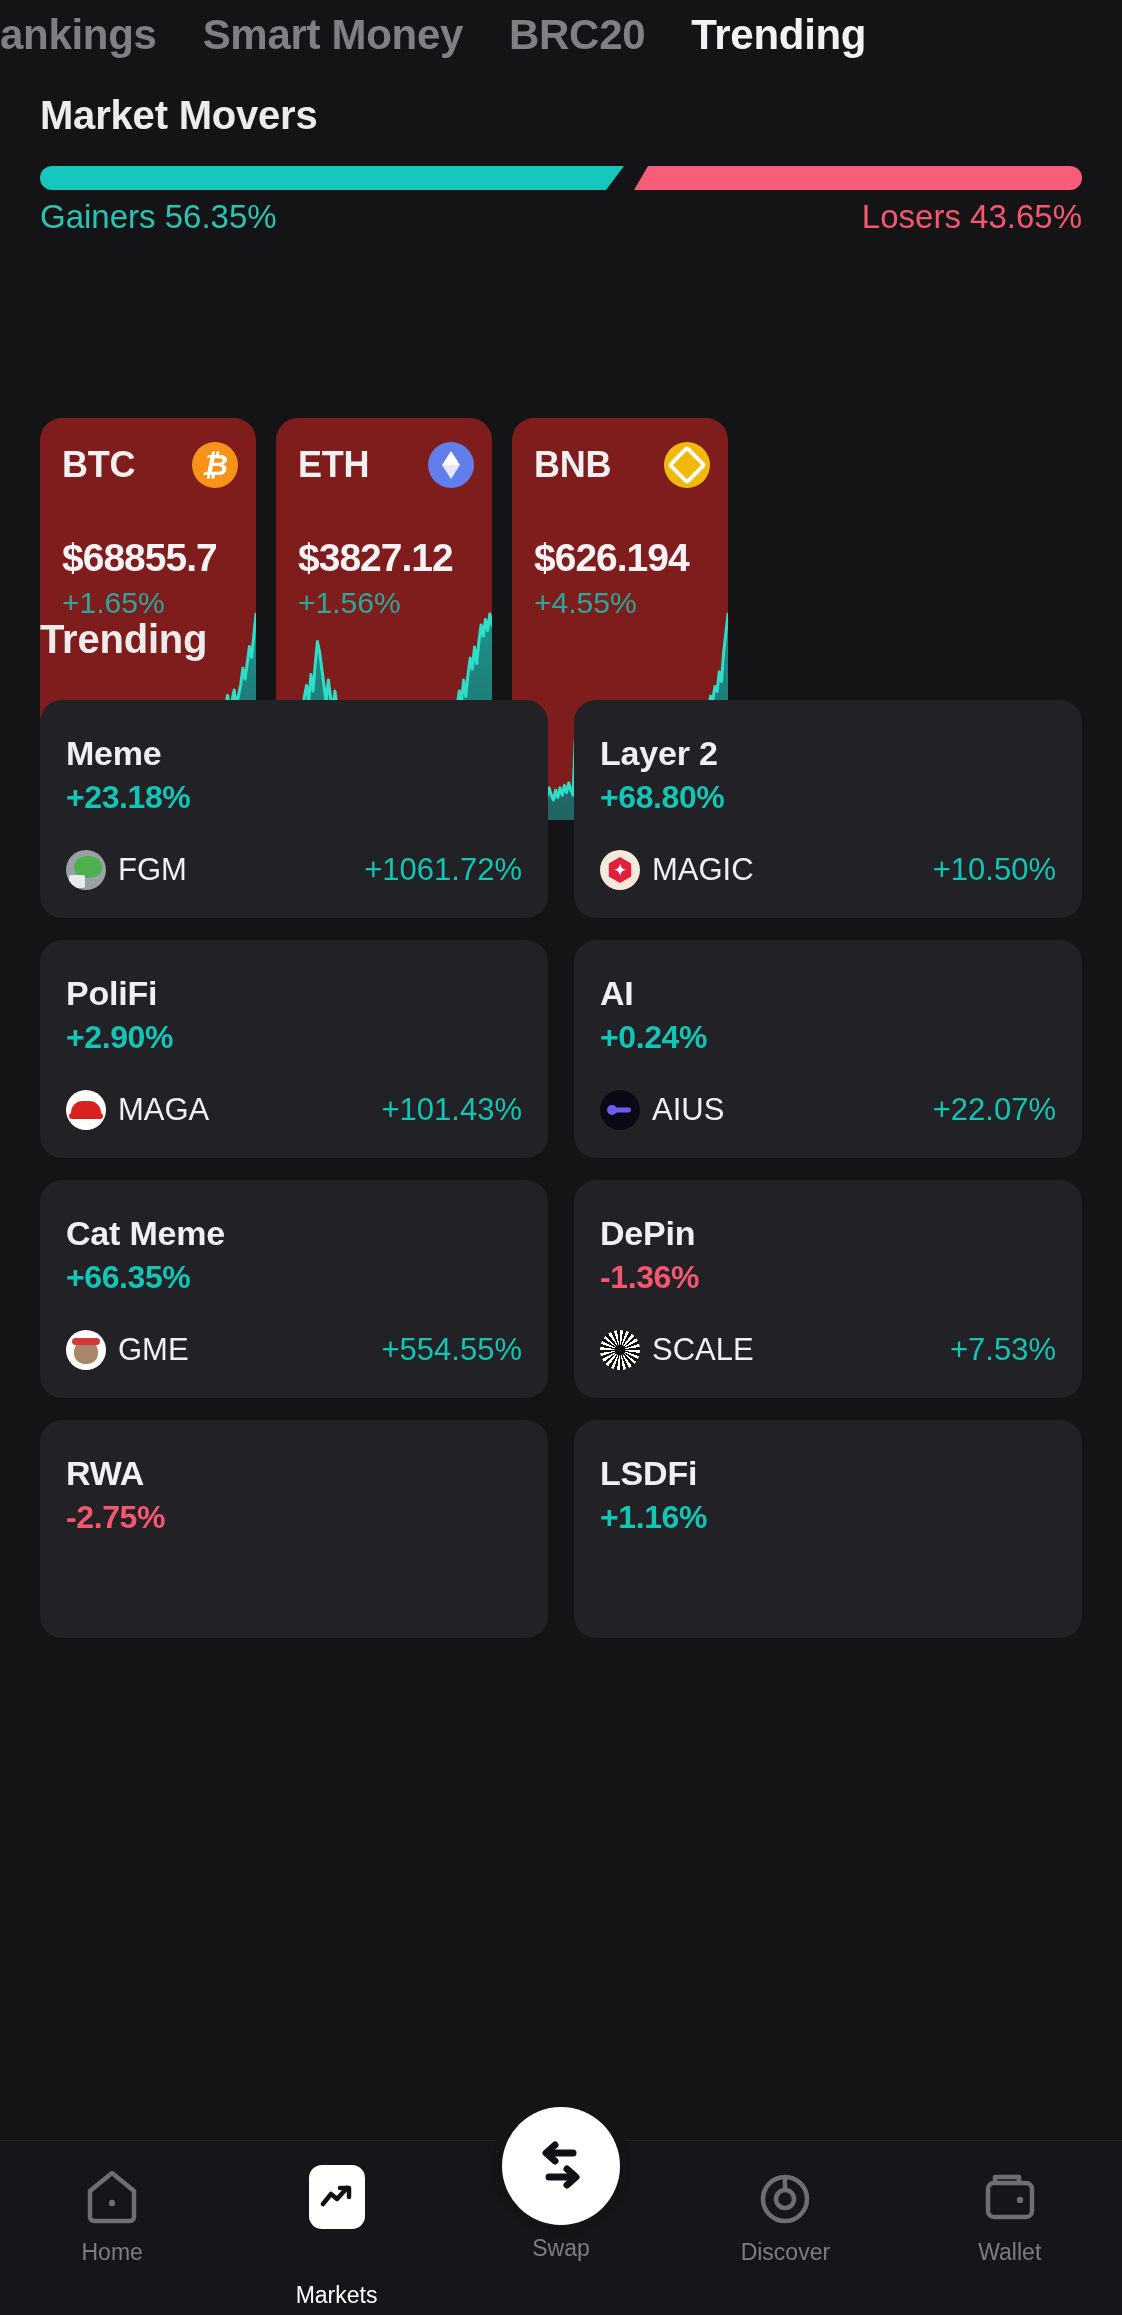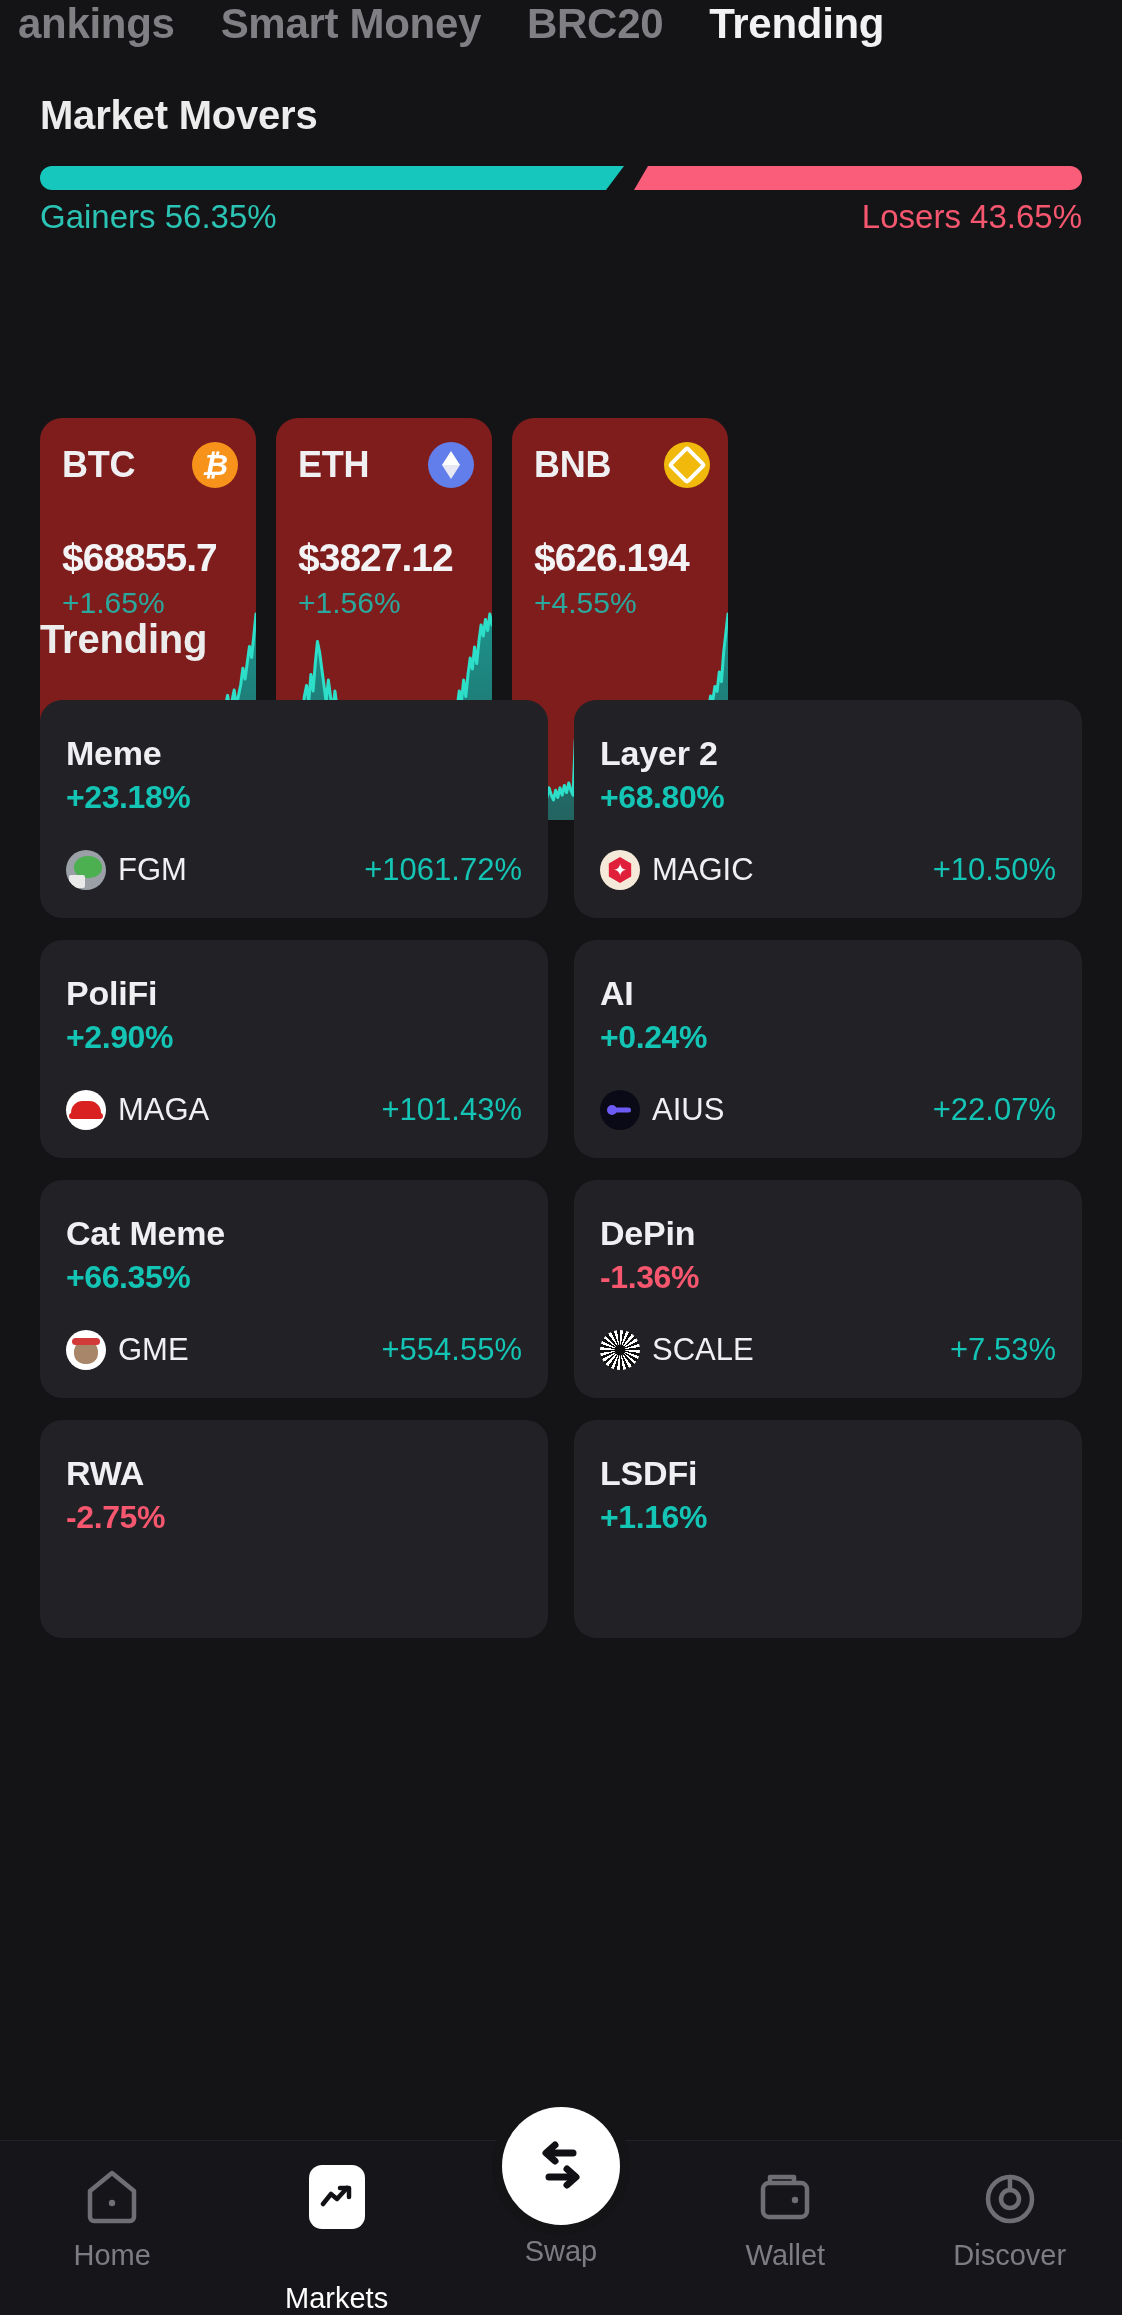--- a/index.html
+++ b/index.html
@@ -7,22 +7,21 @@
     width:1122px; height:2315px;
     background:#141417;
     font-family:"Liberation Sans", sans-serif;
     overflow:hidden;
   }
   .screen { position:relative; width:1122px; height:2315px; background:#141417; }
 
   
   .tabbar {
     position:absolute; top:0; left:0; width:1122px; height:70px;
-    display:flex; gap:46px;
-    padding-left:18px;
+    display:flex; align-items:center; gap:46px;
     background:#141417;
     overflow:hidden;
   }
   .tab { font-size:42px; font-weight:700; color:#808084; white-space:nowrap; letter-spacing:-0.3px; }
   .tab.active { color:#f2f2f4; }
 
   
   .section-title {
     position:absolute; left:40px;
     font-size:40px; font-weight:700; color:#ececed; letter-spacing:-0.2px;
@@ -180,21 +179,21 @@
   .bottombar {
     position:absolute; left:0; bottom:0; width:1122px; height:175px;
     background:#16161a;
     border-top:1px solid #232327;
     display:flex; align-items:flex-start; justify-content:space-around;
     padding-top:28px;
   }
   .navitem {
     width:180px; display:flex; flex-direction:column; align-items:center; gap:14px;
   }
-  .nav-label { font-size:29px; color:#7c7c82;text-align:center; }
+  .nav-label { font-size:23px; color:#7c7c82;text-align:center; }
   .navitem.active .nav-label { color:#ffffff;margin-top:43px; }
   .nav-ico { width:56px; height:56px; display:flex; align-items:center; justify-content:center; }
   .nav-ico svg { display:block; }
   .swap-fab {
     position:absolute; left:50%; top:-62px; transform:translateX(-50%);
     width:118px; height:118px; border-radius:50%; background:#ffffff;
     display:flex; align-items:center; justify-content:center;
     box-shadow:0 0 0 10px #141417;
   }
   .swap-slot { position:relative; width:180px; display:flex; flex-direction:column; align-items:center; }
@@ -414,34 +413,34 @@
           <path d="M20 40 H46" stroke="#111115" stroke-width="7" stroke-linecap="round" fill="none"></path>
           <path d="M38 32 L47 40 L38 48" stroke="#111115" stroke-width="7" stroke-linecap="round" stroke-linejoin="round" fill="none"></path>
         </svg>
       </div>
       <div class="nav-label">Swap</div>
     </div>
 
     <div class="navitem">
       <div class="nav-ico">
         <svg width="54" height="54" viewBox="0 0 54 54">
+          <circle cx="27" cy="29" r="22" fill="none" stroke="#6e6e74" stroke-width="4.5"></circle>
+          <circle cx="27" cy="29" r="9" fill="none" stroke="#6e6e74" stroke-width="4.5"></circle>
+          <path d="M27 7 V20" stroke="#6e6e74" stroke-width="4.5" stroke-linecap="round"></path>
+        </svg>
+      </div>
+      <div class="nav-label">Discover</div>
+    </div>
+
+    <div class="navitem">
+      <div class="nav-ico">
+        <svg width="54" height="54" viewBox="0 0 54 54">
           <rect x="5" y="13" width="44" height="34" rx="6" fill="none" stroke="#6e6e74" stroke-width="4.5"></rect>
           <path d="M12 13 V7 h24 v6" fill="none" stroke="#6e6e74" stroke-width="4.5" stroke-linejoin="round"></path>
           <circle cx="37" cy="30" r="3.2" fill="#6e6e74"></circle>
         </svg>
       </div>
       <div class="nav-label">Wallet</div>
     </div>
 
-    <div class="navitem">
-      <div class="nav-ico">
-        <svg width="54" height="54" viewBox="0 0 54 54">
-          <circle cx="27" cy="29" r="22" fill="none" stroke="#6e6e74" stroke-width="4.5"></circle>
-          <circle cx="27" cy="29" r="9" fill="none" stroke="#6e6e74" stroke-width="4.5"></circle>
-          <path d="M27 7 V20" stroke="#6e6e74" stroke-width="4.5" stroke-linecap="round"></path>
-        </svg>
-      </div>
-      <div class="nav-label">Discover</div>
-    </div>
-
   </div>
 
 </div>
 
 </body></html>

